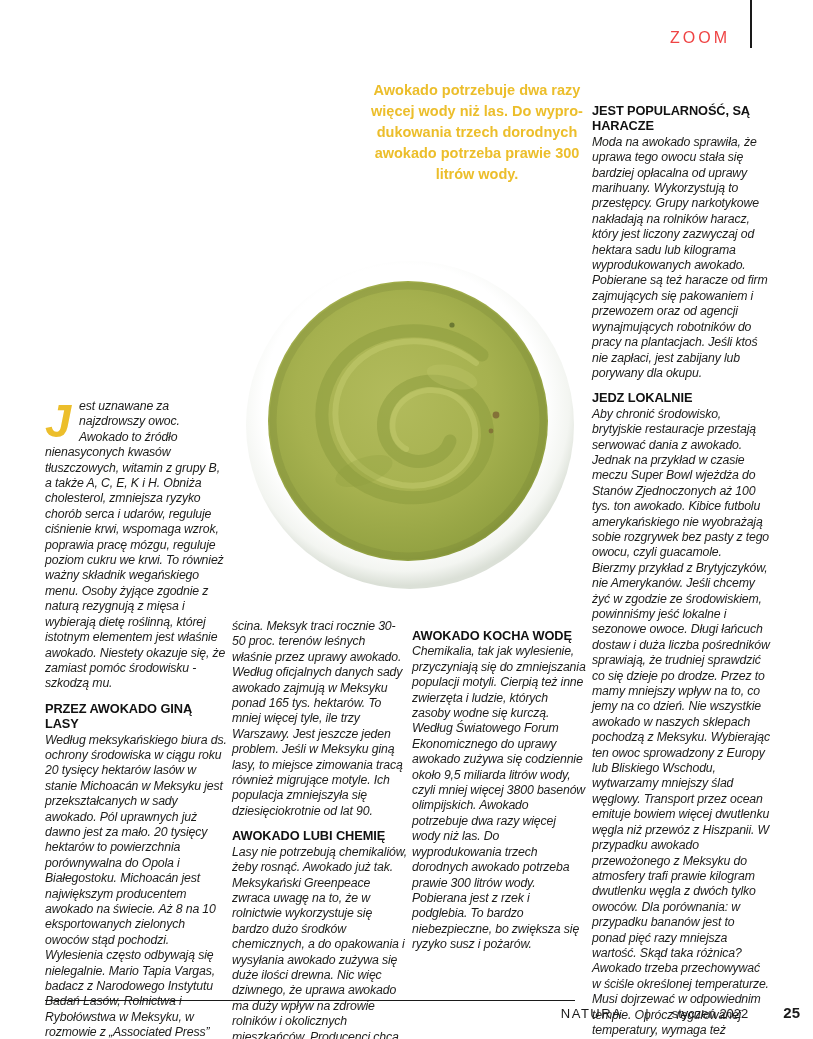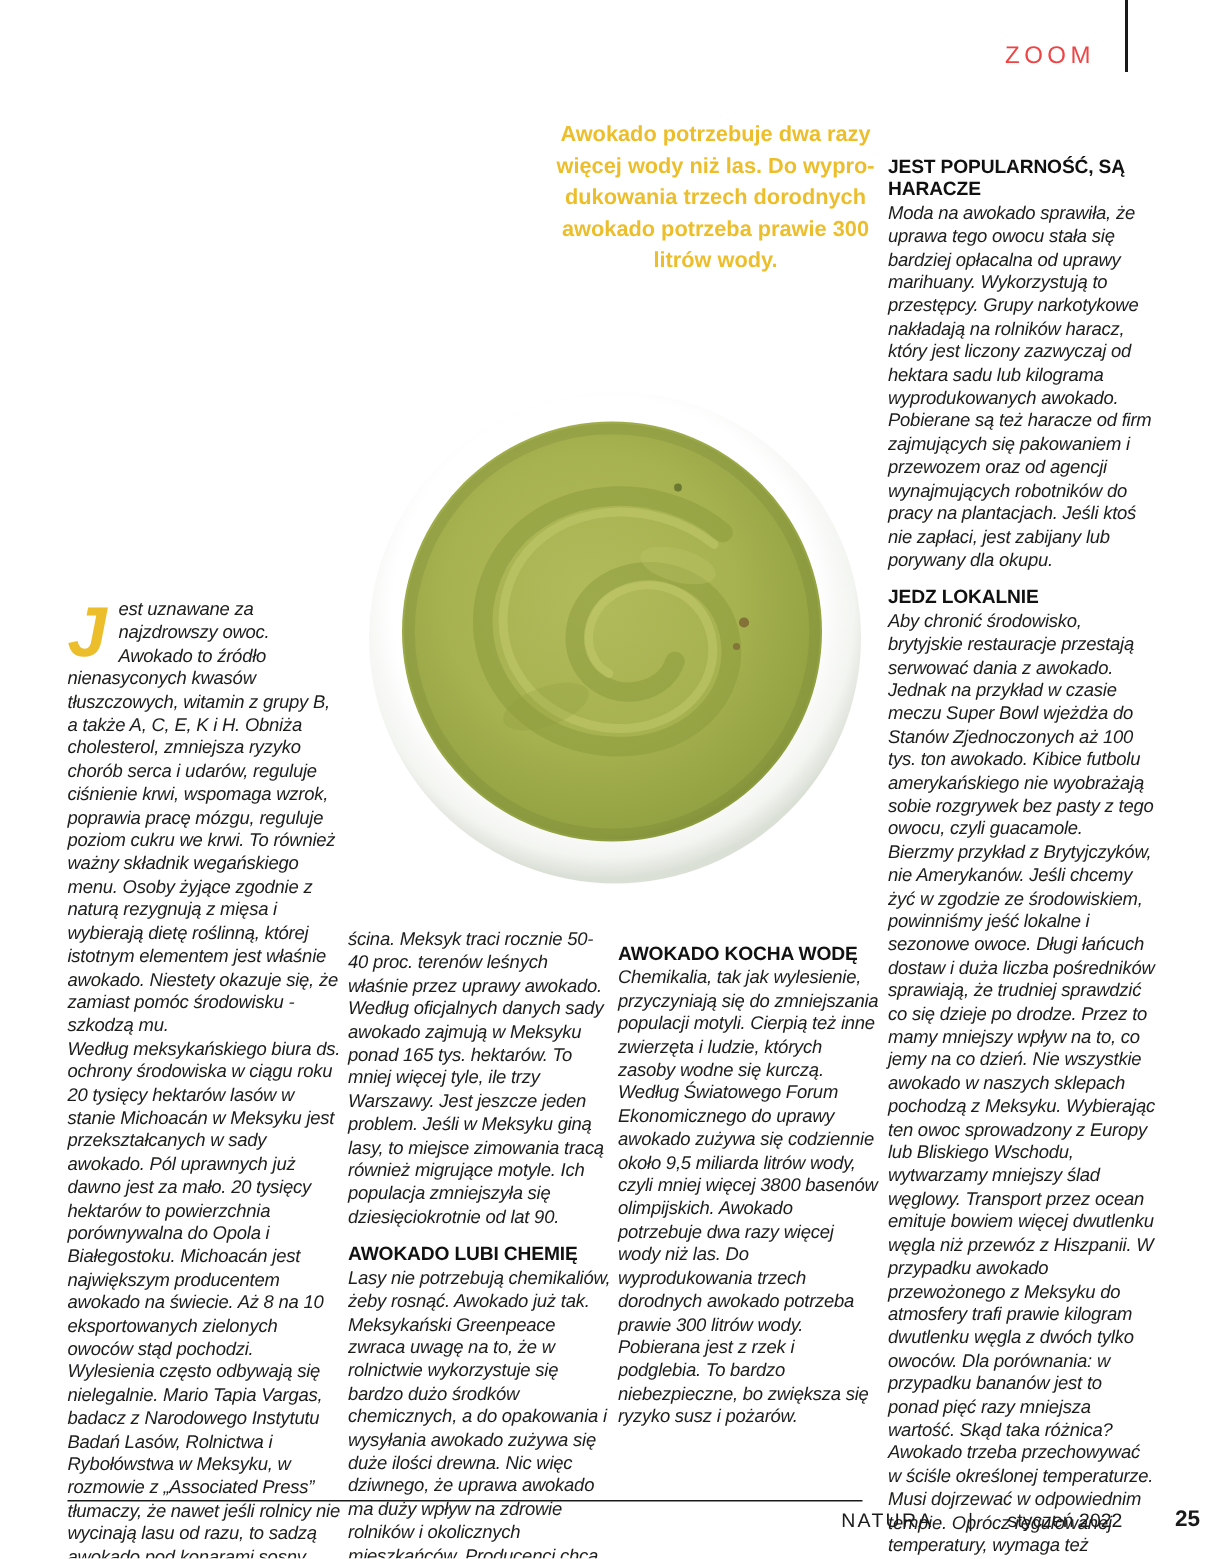--- a/index.html
+++ b/index.html
@@ -103,25 +103,26 @@
       <ellipse cx="120" cy="212" rx="30" ry="13" fill="#8a9a3c" opacity="0.25" transform="rotate(-20 120 212)"></ellipse>
       <ellipse cx="208" cy="118" rx="26" ry="11" fill="#c2ca6e" opacity="0.3" transform="rotate(15 208 118)"></ellipse>
       <circle cx="252" cy="156" r="3.4" fill="#7c6233" opacity="0.8"></circle>
       <circle cx="247" cy="172" r="2.4" fill="#7c6233" opacity="0.7"></circle>
       <circle cx="208" cy="66" r="2.6" fill="#5d6a2a" opacity="0.8"></circle>
     </svg>
   </figure>
 
   <section class="col col1">
     <p class="body"><span class="dropcap">J</span><span>est uznawane za najzdrowszy owoc. Awokado to źródło nienasyconych kwasów tłuszczowych, witamin z grupy B, a także A, C, E, K i H. Obniża cholesterol, zmniejsza ryzyko chorób serca i udarów, reguluje ciśnienie krwi, wspomaga wzrok, poprawia pracę mózgu, reguluje poziom cukru we krwi. To również ważny składnik wegańskiego menu. Osoby żyjące zgodnie z naturą rezygnują z mięsa i wybierają dietę roślinną, której istotnym elementem jest właśnie awokado. Niestety okazuje się, że zamiast pomóc środowisku - szkodzą mu.</span></p>
+    <h2 class="heading">PRZEZ AWOKADO GINĄ LASY</h2>
     <p class="body">Według meksykańskiego biura ds. ochrony środowiska w ciągu roku 20 tysięcy hektarów lasów w stanie Michoacán w Meksyku jest przekształcanych w sady awokado. Pól uprawnych już dawno jest za mało. 20 tysięcy hektarów to powierzchnia porównywalna do Opola i Białegostoku. Michoacán jest największym producentem awokado na świecie. Aż 8 na 10 eksportowanych zielonych owoców stąd pochodzi. Wylesienia często odbywają się nielegalnie. Mario Tapia Vargas, badacz z Narodowego Instytutu Badań Lasów, Rolnictwa i Rybołówstwa w Meksyku, w rozmowie z „Associated Press” tłumaczy, że nawet jeśli rolnicy nie wycinają lasu od razu, to sadzą awokado pod konarami sosny. Kiedy owoc dojrzeje, drzewa się</p>
   </section>
 
   <section class="col col2">
-    <p class="body">ścina. Meksyk traci rocznie 50-40 proc. terenów leśnych właśnie przez uprawy awokado.</p>
+    <p class="body">ścina. Meksyk traci rocznie 30-50 proc. terenów leśnych właśnie przez uprawy awokado.</p>
     <p class="body">Według oficjalnych danych sady awokado zajmują w Meksyku ponad 165 tys. hektarów. To mniej więcej tyle, ile trzy Warszawy. Jest jeszcze jeden problem. Jeśli w Meksyku giną lasy, to miejsce zimowania tracą również migrujące motyle. Ich populacja zmniejszyła się dziesięciokrotnie od lat 90.</p>
     <h2 class="heading">AWOKADO LUBI CHEMIĘ</h2>
     <p class="body">Lasy nie potrzebują chemikaliów, żeby rosnąć. Awokado już tak. Meksykański Greenpeace zwraca uwagę na to, że w rolnictwie wykorzystuje się bardzo dużo środków chemicznych, a do opakowania i wysyłania awokado zużywa się duże ilości drewna. Nic więc dziwnego, że uprawa awokado ma duży wpływ na zdrowie rolników i okolicznych mieszkańców. Producenci chcą mieć</p>
   </section>
 
   <section class="col col3">
     <h2 class="heading">AWOKADO KOCHA WODĘ</h2>
     <p class="body">Chemikalia, tak jak wylesienie, przyczyniają się do zmniejszania populacji motyli. Cierpią też inne zwierzęta i ludzie, których zasoby wodne się kurczą. Według Światowego Forum Ekonomicznego do uprawy awokado zużywa się codziennie około 9,5 miliarda litrów wody, czyli mniej więcej 3800 basenów olimpijskich. Awokado potrzebuje dwa razy więcej wody niż las. Do wyprodukowania trzech dorodnych awokado potrzeba prawie 300 litrów wody. Pobierana jest z rzek i podglebia. To bardzo niebezpieczne, bo zwiększa się ryzyko susz i pożarów.</p>
   </section>
 

